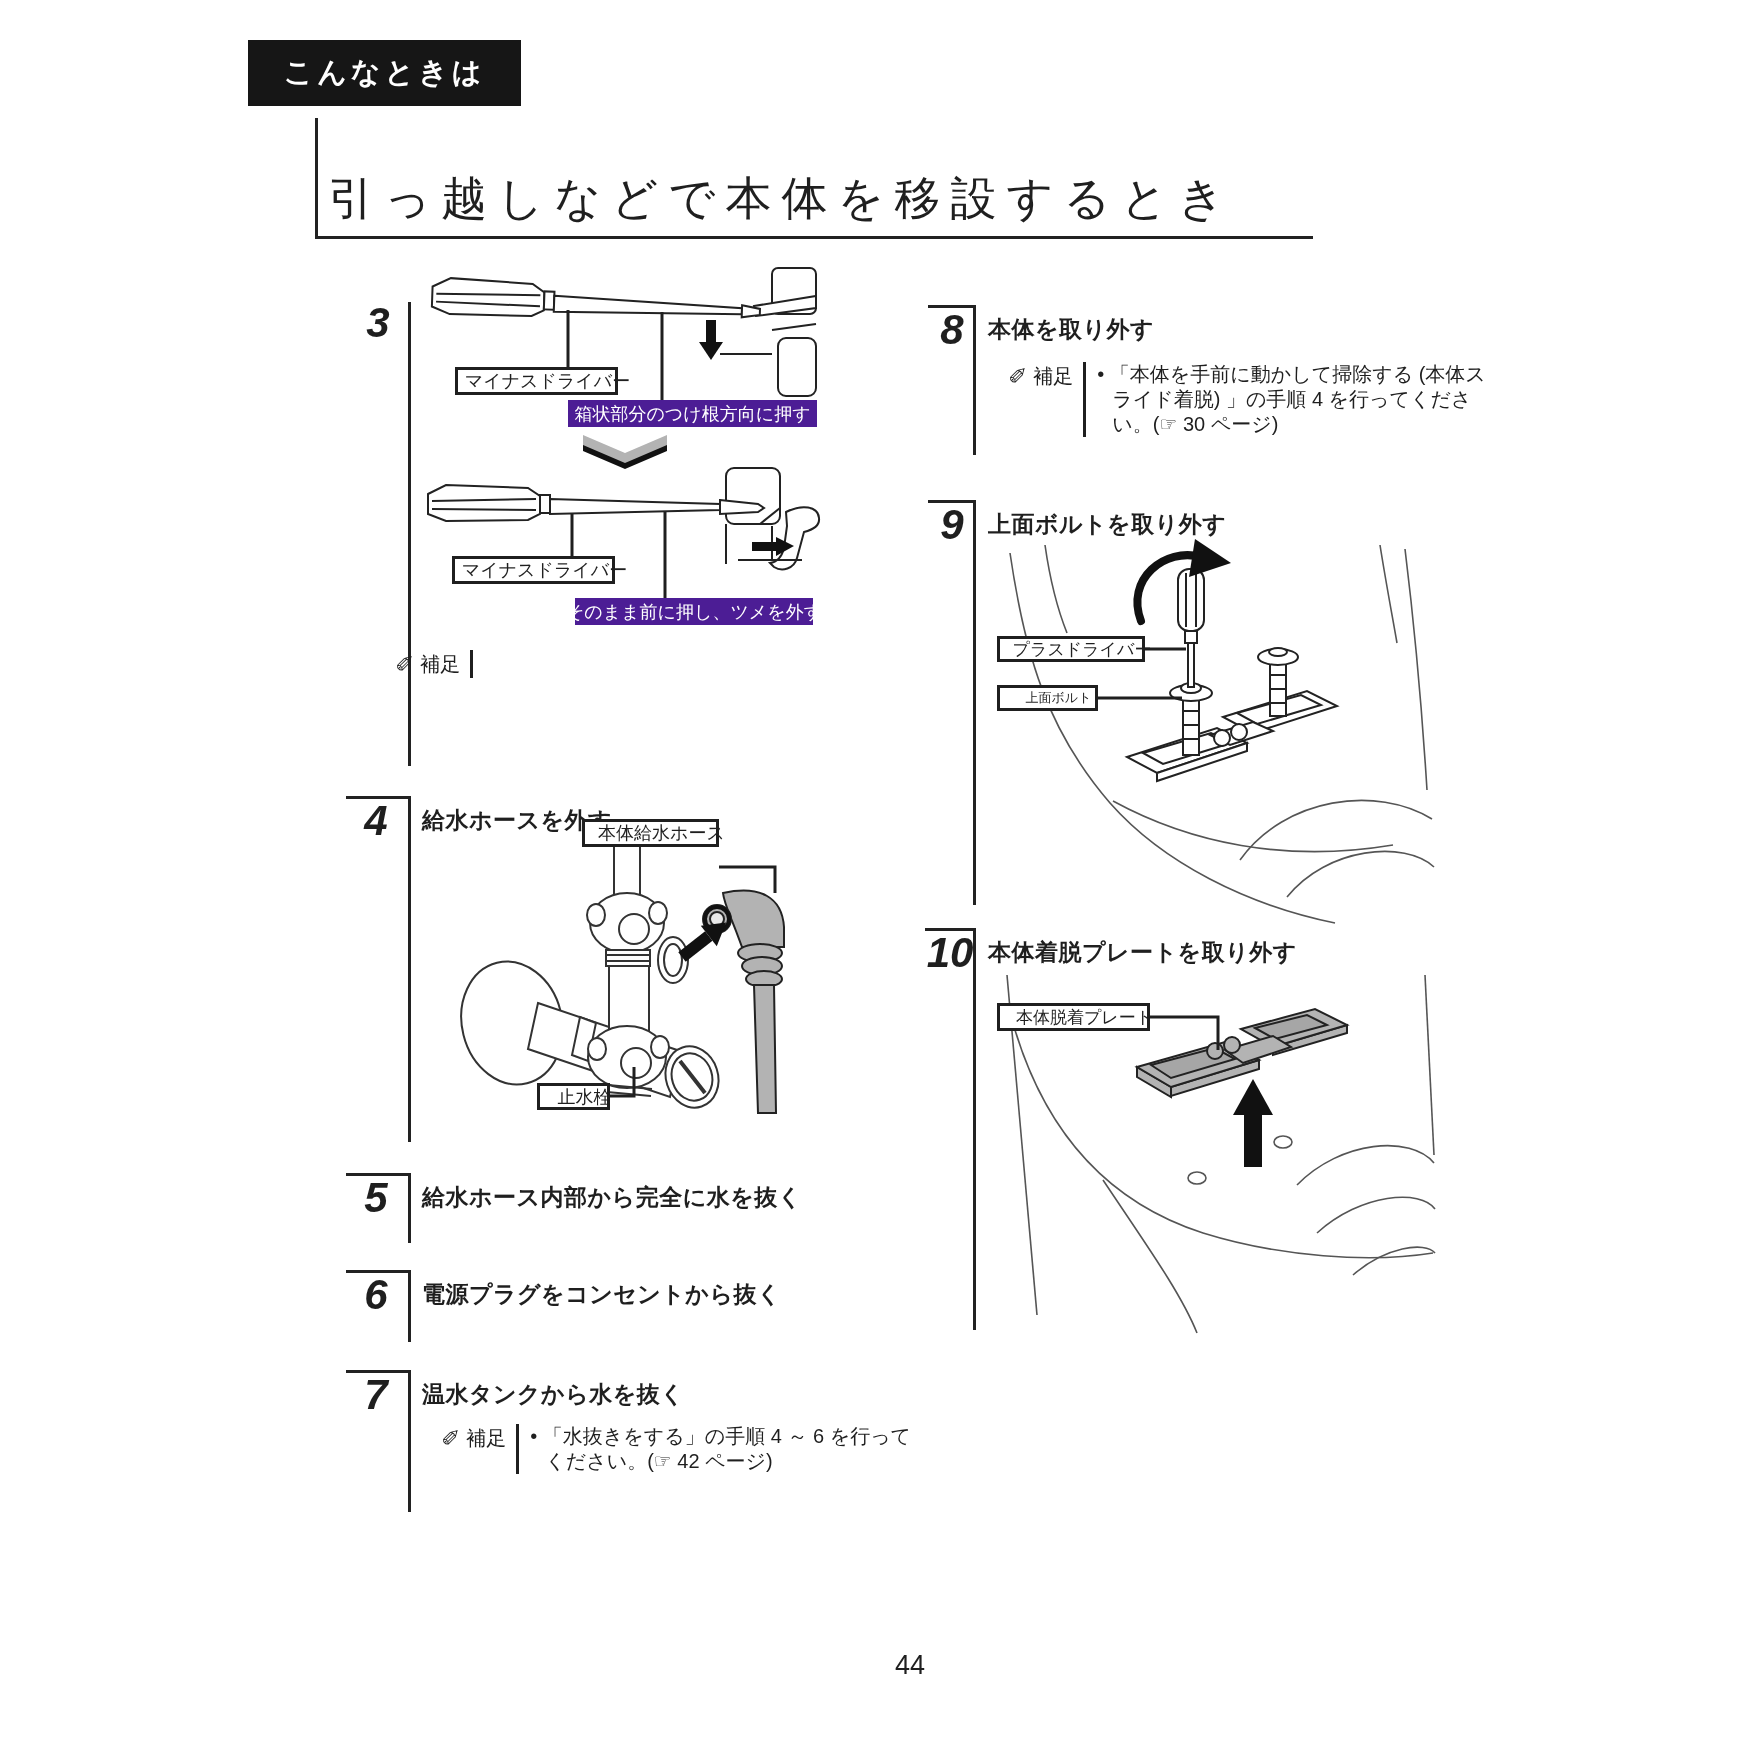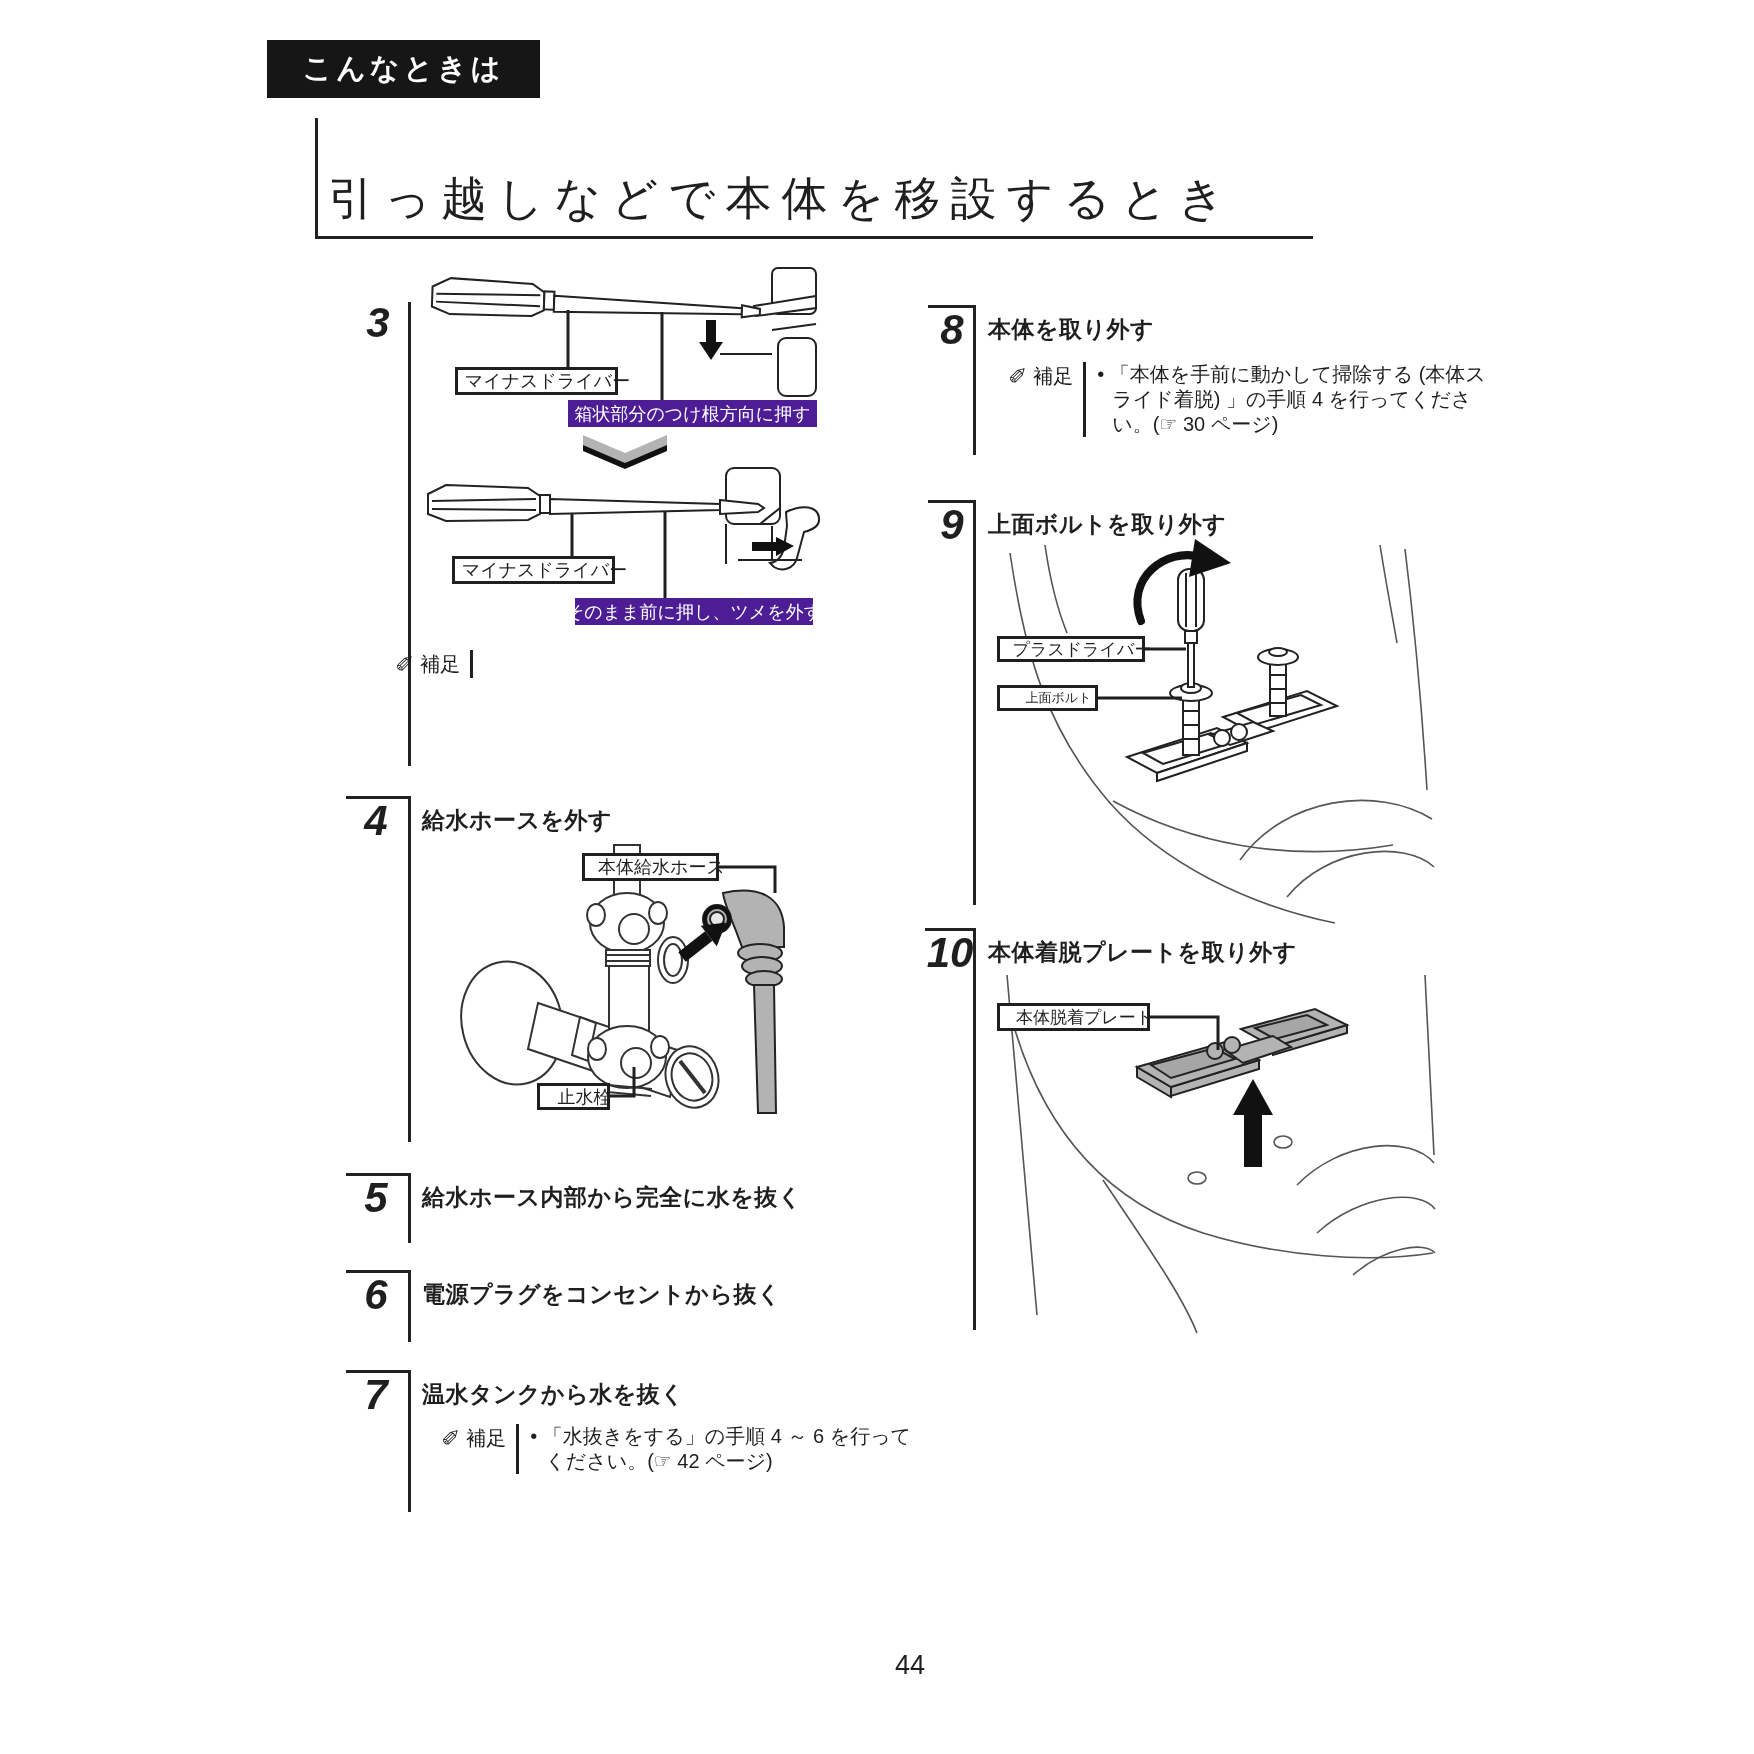--- a/index.html
+++ b/index.html
@@ -25,21 +25,21 @@
   .note-lines { padding-left:11px; line-height:25px; white-space:nowrap; }
   .note-lines div + div { padding-left:15px; }
   svg.illus { position:absolute; overflow:visible; z-index:1; }
   .page-num { font-size:27px;margin-left:37px; }
 </style>
 </head>
 <body>
 
 <div class="page">
 
-  <div class="abs header-tab" style="left:267px;top:40px;width:273px;height:58px">
+  <div class="abs header-tab" style="left:248px;top:40px;width:273px;height:66px">
     <span>こんなときは</span>
   </div>
 
   <div class="abs vline" style="left:315px;top:118px;height:119px"></div>
   <div class="abs doc-title" style="left:328px;top:168px">引っ越しなどで本体を移設するとき</div>
   <div class="abs hline" style="left:315px;top:236px;width:998px"></div>
 
   <div class="abs stepnum" style="left:352px;top:302px;width:52px">3</div>
   <div class="abs vline" style="left:408px;top:302px;height:464px"></div>
 
@@ -150,21 +150,21 @@
       <circle cx="287" cy="74" r="12" fill="none" stroke="#111" stroke-width="4"></circle>
       <circle cx="287" cy="74" r="7" fill="#e8e8e8"></circle>
     </g>
     <g transform="translate(252,112) rotate(-38)" fill="#111">
       <rect x="0" y="-6" width="34" height="12"></rect>
       <polygon points="34,-13 34,13 56,0"></polygon>
     </g>
     <polyline points="289,22 345,22 345,48" fill="none" stroke="#1f1f1f" stroke-width="3"></polyline>
     <polyline points="177,251 204,251 204,222" fill="none" stroke="#1f1f1f" stroke-width="3"></polyline>
   </svg>
-  <div class="abs callout" style="left:582px;top:853px;width:137px;height:28px">本体給水ホース</div>
+  <div class="abs callout" style="left:582px;top:819px;width:137px;height:28px">本体給水ホース</div>
   <div class="abs callout" style="left:537px;top:1083px;width:73px;height:27px">止水栓</div>
 
   <div class="abs hline" style="left:346px;top:1173px;width:64px"></div>
   <div class="abs stepnum" style="left:350px;top:1177px;width:52px">5</div>
   <div class="abs vline" style="left:408px;top:1173px;height:70px"></div>
   <div class="abs step-title" style="left:422px;top:1182px">給水ホース内部から完全に水を抜く</div>
 
   <div class="abs hline" style="left:346px;top:1270px;width:64px"></div>
   <div class="abs stepnum" style="left:350px;top:1274px;width:52px">6</div>
   <div class="abs vline" style="left:408px;top:1270px;height:72px"></div>

